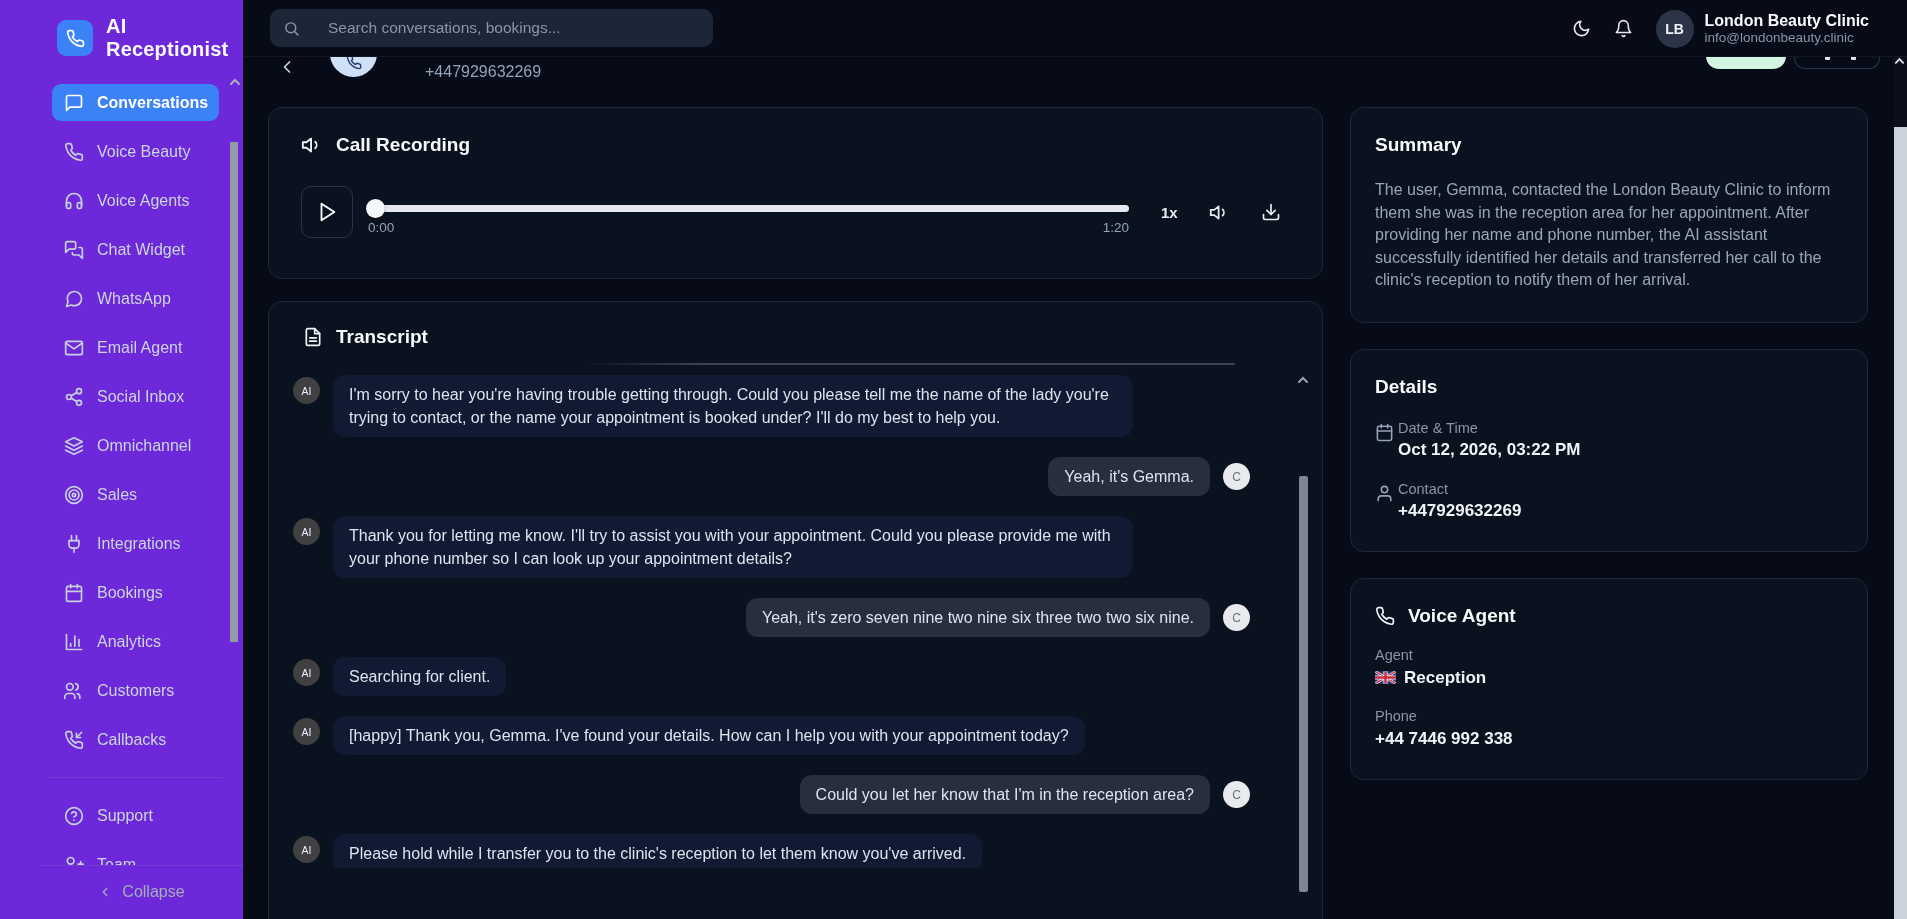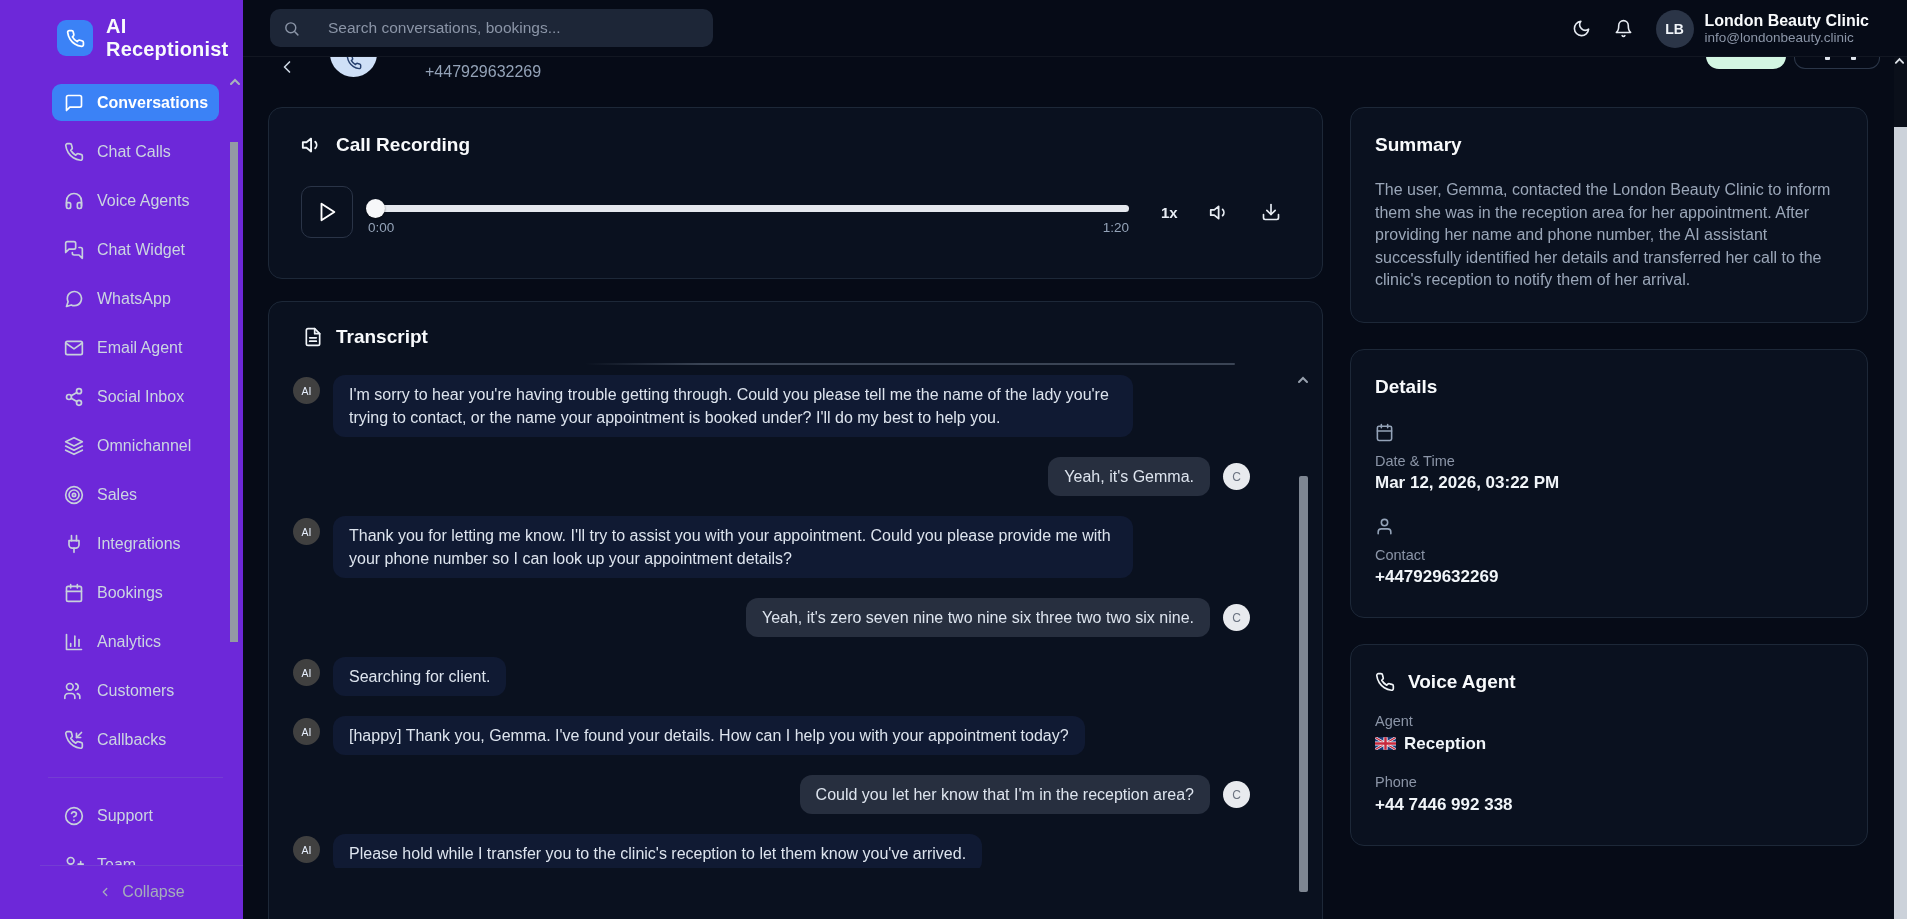--- a/index.html
+++ b/index.html
@@ -82,21 +82,21 @@
   .tr-scrollbar { position:absolute; right:13px; top:74px; bottom:12px; width:12px; }
   .tr-scrollbar .chev { color:#98a1ae; width:12px; margin:0 auto; }
   .tr-scrollbar .chev.down { position:absolute; bottom:2px; left:50%; transform:translateX(-50%); color:#cfd5dd; }
   .tr-thumb { position:absolute; top:100px; bottom:36px; left:2px; width:9px; background:#7e8692; border-radius:2px; }
 
   
   .sum-card { padding:26px 24px 30px; }
   .sum-text { margin-top:23px; font-size:16px; line-height:22.5px; color:#9aa6b8; }
   .det-card { padding:26px 24px 30px; margin-top:0; }
   .det-rows { margin-top:22px; display:flex; flex-direction:column; gap:21px; }
-  .det-row { display:flex; gap:11px;flex-direction:column; }
+  .det-row { display:flex; gap:4px; }
   .det-ic { color:#94a3b8; margin-top:3px; flex:none; }
   .det-label { font-size:14.5px; color:#8b95a7; }
   .det-value { font-size:17px; font-weight:bold; color:#f1f5f9; margin-top:4px; }
   .va-card { padding:26px 24px 30px; }
   .va-label { font-size:14.5px; color:#8b95a7; margin-top:20px; }
   .va-value { display:flex; align-items:center; gap:8px; font-size:17px; font-weight:bold; color:#f1f5f9; margin-top:5px; }
   .flag { width:21px; height:13px; border-radius:2px; overflow:hidden; flex:none; }
 
   
   .page-scrollbar { position:absolute; right:0; top:57px; bottom:0; width:13px; background:#0a0f1a; z-index:40; }
@@ -126,21 +126,21 @@
           </svg>
         </span>
       <span>Conversations</span>
     </div>
     <div class="nav-item">
       <span class="ni">
           <svg width="20" height="20" viewBox="0 0 24 24" fill="none" stroke="currentColor" stroke-width="2" stroke-linecap="round" stroke-linejoin="round">
             <path d="M22 16.92v3a2 2 0 0 1-2.18 2 19.79 19.79 0 0 1-8.63-3.07 19.5 19.5 0 0 1-6-6 19.79 19.79 0 0 1-3.07-8.67A2 2 0 0 1 4.11 2h3a2 2 0 0 1 2 1.72 12.84 12.84 0 0 0 .7 2.81 2 2 0 0 1-.45 2.11L8.09 9.91a16 16 0 0 0 6 6l1.27-1.27a2 2 0 0 1 2.11-.45 12.84 12.84 0 0 0 2.81.7A2 2 0 0 1 22 16.92z"></path>
           </svg>
         </span>
-      <span>Chat Calls</span>
+      <span>Voice Beauty</span>
     </div>
     <div class="nav-item">
       <span class="ni">
           <svg width="20" height="20" viewBox="0 0 24 24" fill="none" stroke="currentColor" stroke-width="2" stroke-linecap="round" stroke-linejoin="round">
             <path d="M3 18v-6a9 9 0 0 1 18 0v6"></path>
             <path d="M21 19a2 2 0 0 1-2 2h-1a2 2 0 0 1-2-2v-3a2 2 0 0 1 2-2h3zM3 19a2 2 0 0 0 2 2h1a2 2 0 0 0 2-2v-3a2 2 0 0 0-2-2H3z"></path>
           </svg>
         </span>
       <span>Voice Agents</span>
     </div>
@@ -473,21 +473,21 @@
       <div class="det-rows">
         <div class="det-row">
           <span class="det-ic">
               <svg width="19" height="19" viewBox="0 0 24 24" fill="none" stroke="currentColor" stroke-width="2" stroke-linecap="round" stroke-linejoin="round">
                 <rect x="3" y="4" width="18" height="18" rx="2"></rect>
                 <path d="M16 2v4M8 2v4M3 10h18"></path>
               </svg>
             </span>
           <div>
             <div class="det-label">Date &amp; Time</div>
-            <div class="det-value">Mar 12, 2026, 03:22 PM</div>
+            <div class="det-value">Oct 12, 2026, 03:22 PM</div>
           </div>
         </div>
         <div class="det-row">
           <span class="det-ic">
               <svg width="19" height="19" viewBox="0 0 24 24" fill="none" stroke="currentColor" stroke-width="2" stroke-linecap="round" stroke-linejoin="round">
                 <path d="M20 21v-2a4 4 0 0 0-4-4H8a4 4 0 0 0-4 4v2"></path>
                 <circle cx="12" cy="7" r="4"></circle>
               </svg>
             </span>
           <div>

